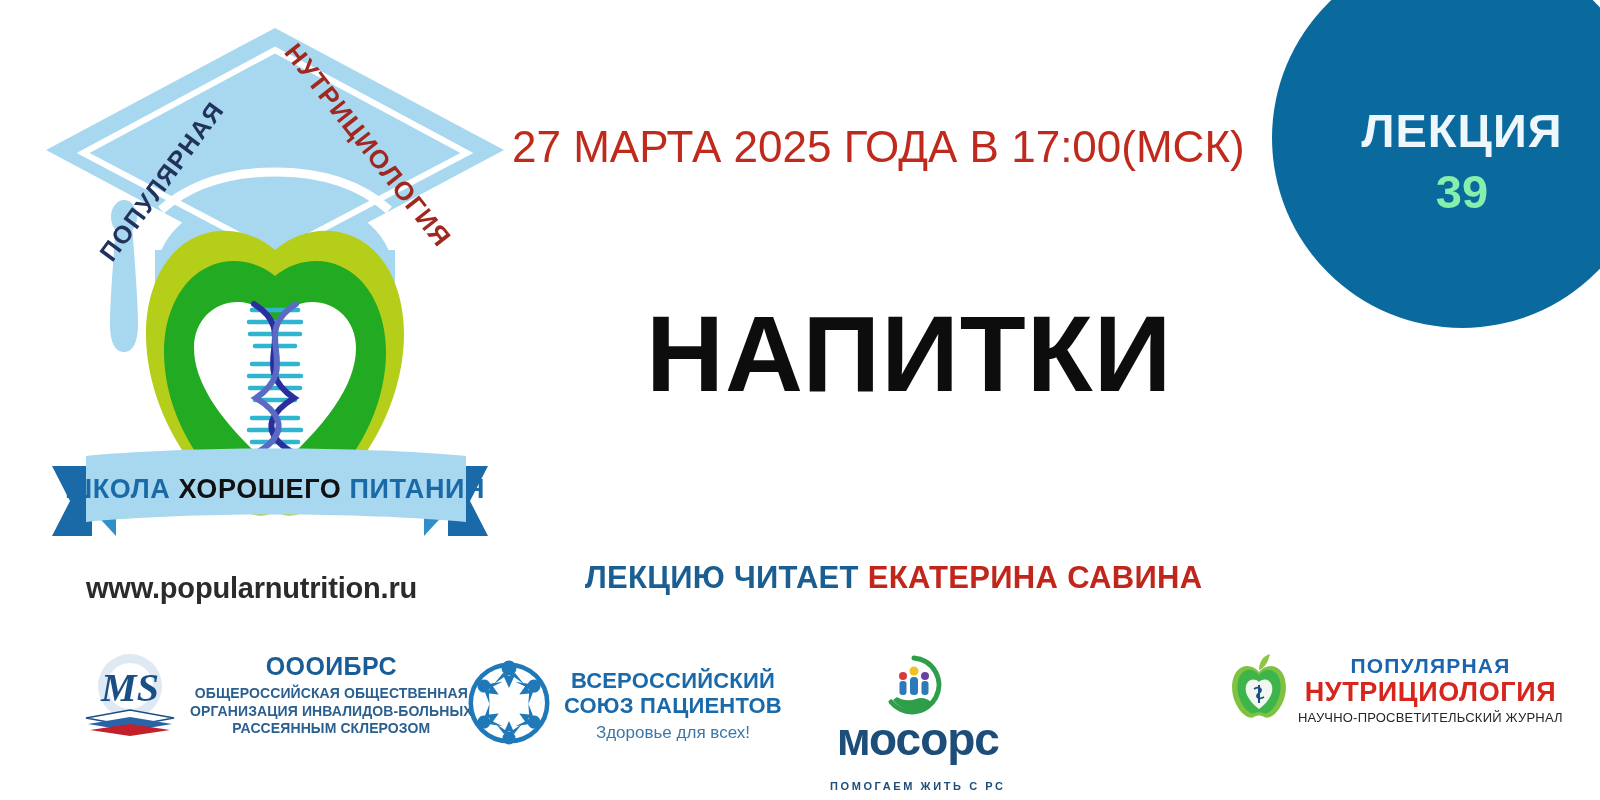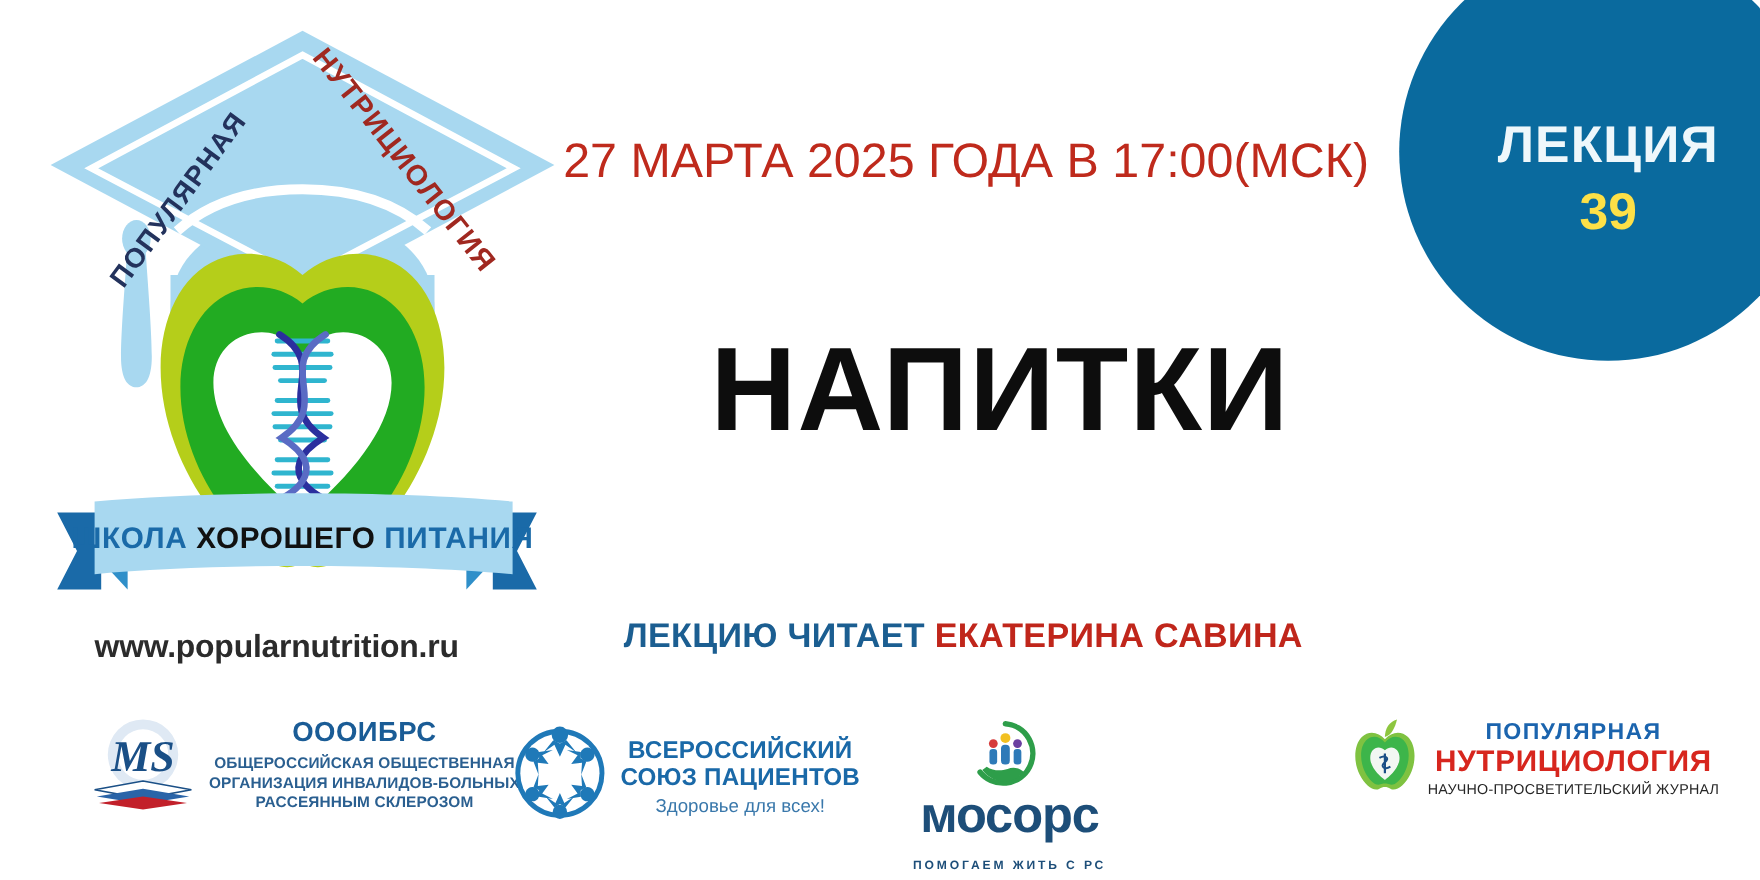--- a/index.html
+++ b/index.html
@@ -37,21 +37,21 @@
   }
   .lecture-badge .lb-word {
     color: #eef7fb;
     font-size: 47px;
     font-weight: bold;
     letter-spacing: 1px;
     line-height: 1;
     text-align: right;
   }
   .lecture-badge .lb-num {
-    color: #fde047;
+    color: #86efac;
     font-size: 47px;
     font-weight: bold;
     line-height: 1;
     margin-top: 14px;
   }
 
   
   .date-line {
     position: absolute;
     left: 512px;
@@ -72,21 +72,21 @@
     font-weight: bold;
     color: #0d0d0d;
     letter-spacing: 1px;
     line-height: 1;
     white-space: nowrap;
   }
 
   
   .speaker-line {
     position: absolute;
-    left: 567px;
+    left: 585px;
     top: 560px;
     font-size: 31px;
     font-weight: bold;
     white-space: nowrap;
     letter-spacing: 0.3px;
   }
   .speaker-line .sp-pre { color: #1b5e91; }
   .speaker-line .sp-name { color: #c0261b; }
 
   

